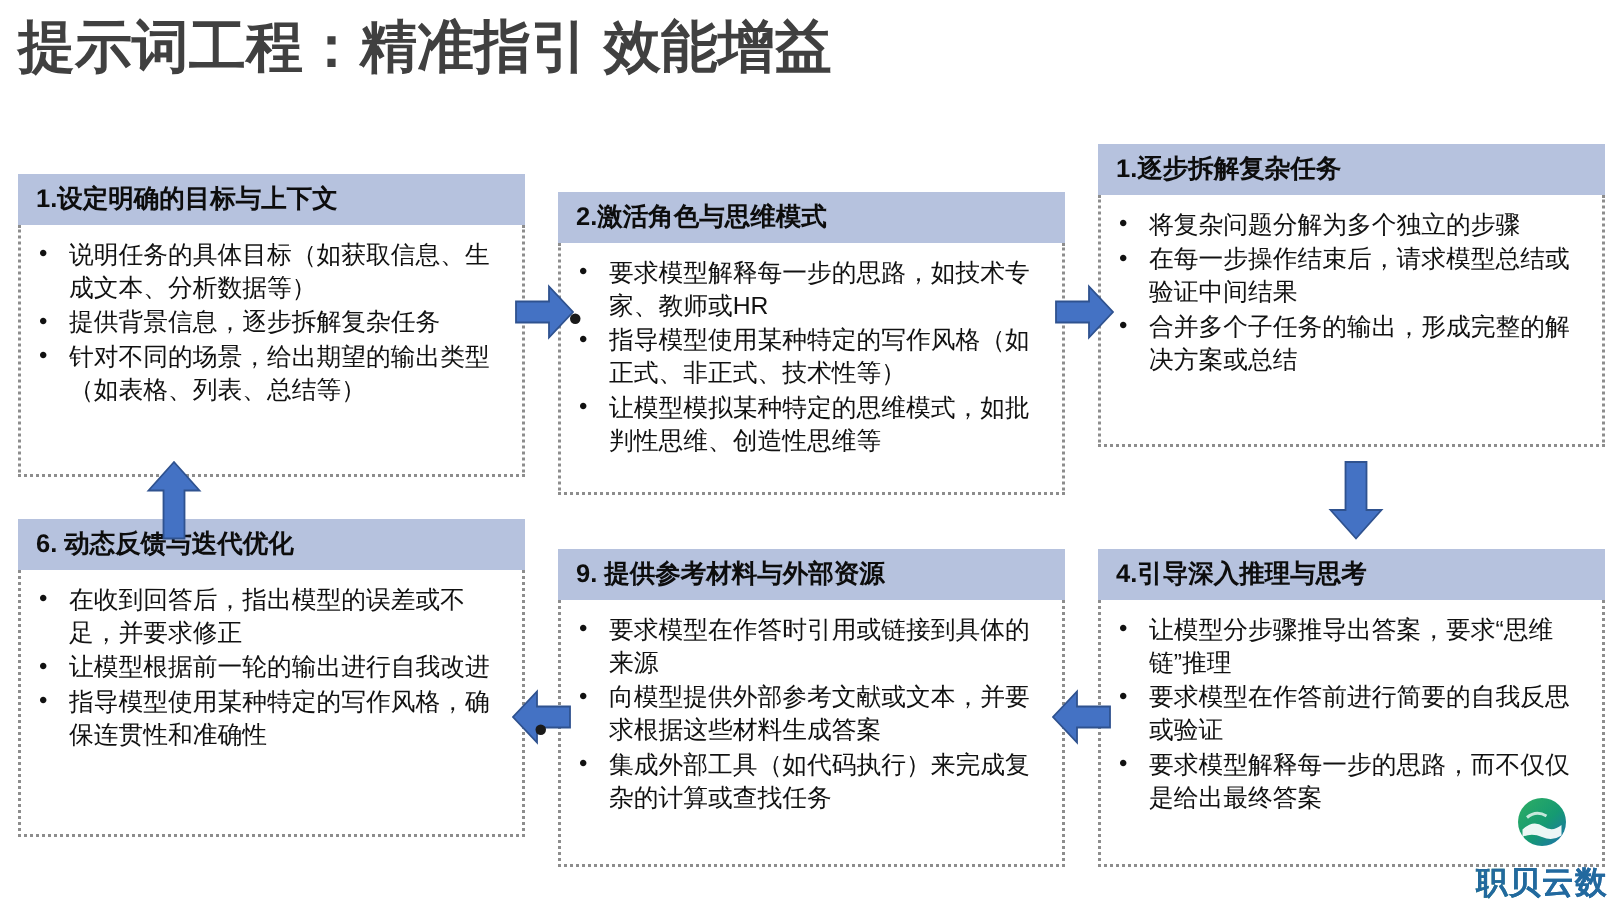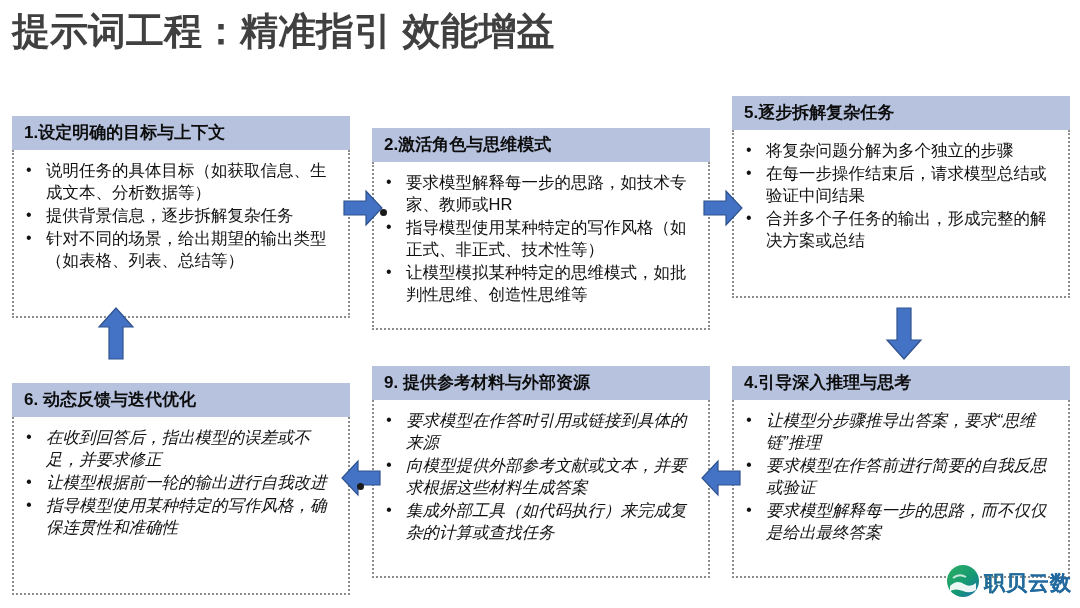--- a/index.html
+++ b/index.html
@@ -73,24 +73,24 @@
     color: #111111;
   }
 
   
   #card1 { left: 12px;  top: 96px; margin-top: 20px; }
   #card2 { left: 372px; top: 96px; margin-top: 32px; }
   #card3 { left: 732px; top: 96px; }
   #card1 .card-body, #card2 .card-body, #card3 .card-body { height: 168px; }
 
   
-  #card6 { left: 12px;  top: 383px; }
+  #card6 { left: 12px;  top: 346px; }
   #card5 { left: 372px; top: 366px; }
   #card4 { left: 732px; top: 366px; }
-  #card6 .card-body, #card5 .card-body, #card4 .card-body { height: 178px; font-style: italic; }
+  #card6 .card-body, #card5 .card-body, #card4 .card-body { height: 178px; }
 
   
   .arrow {
     position: absolute;
   }
   .arrow svg { display: block; }
 
   #arrow-1-2 { left: 342px; top: 188px; }
   #arrow-2-3 { left: 702px; top: 188px; }
   #arrow-3-4 { left: 884px; top: 306px; }
@@ -109,20 +109,21 @@
   #dot-b { left: 357px; top: 483px; }
 
   
   .watermark {
     position: absolute;
     right: 8px;
     bottom: 6px;
     display: flex;
     align-items: center;
     gap: 4px;
+    flex-direction: column;
   }
   .wm-text {
     font-size: 21px;
     font-weight: bold;
     background: linear-gradient(90deg, #1f8a4c 0%, #1f6fb0 55%, #2f5fa8 100%);
     -webkit-background-clip: text;
     background-clip: text;
     color: #22699e;
     letter-spacing: 1px;
   }
@@ -148,21 +149,21 @@
   <div class="card-body">
     <ul class="bullets">
       <li>要求模型解释每一步的思路，如技术专家、教师或HR</li>
       <li>指导模型使用某种特定的写作风格（如正式、非正式、技术性等）</li>
       <li>让模型模拟某种特定的思维模式，如批判性思维、创造性思维等</li>
     </ul>
   </div>
 </div>
 
 <div class="card" id="card3">
-  <div class="card-header">5.逐步拆解复杂任务</div>
+  <div class="card-header">1.逐步拆解复杂任务</div>
   <div class="card-body">
     <ul class="bullets">
       <li>将复杂问题分解为多个独立的步骤</li>
       <li>在每一步操作结束后，请求模型总结或验证中间结果</li>
       <li>合并多个子任务的输出，形成完整的解决方案或总结</li>
     </ul>
   </div>
 </div>
 
 <div class="card" id="card6">

